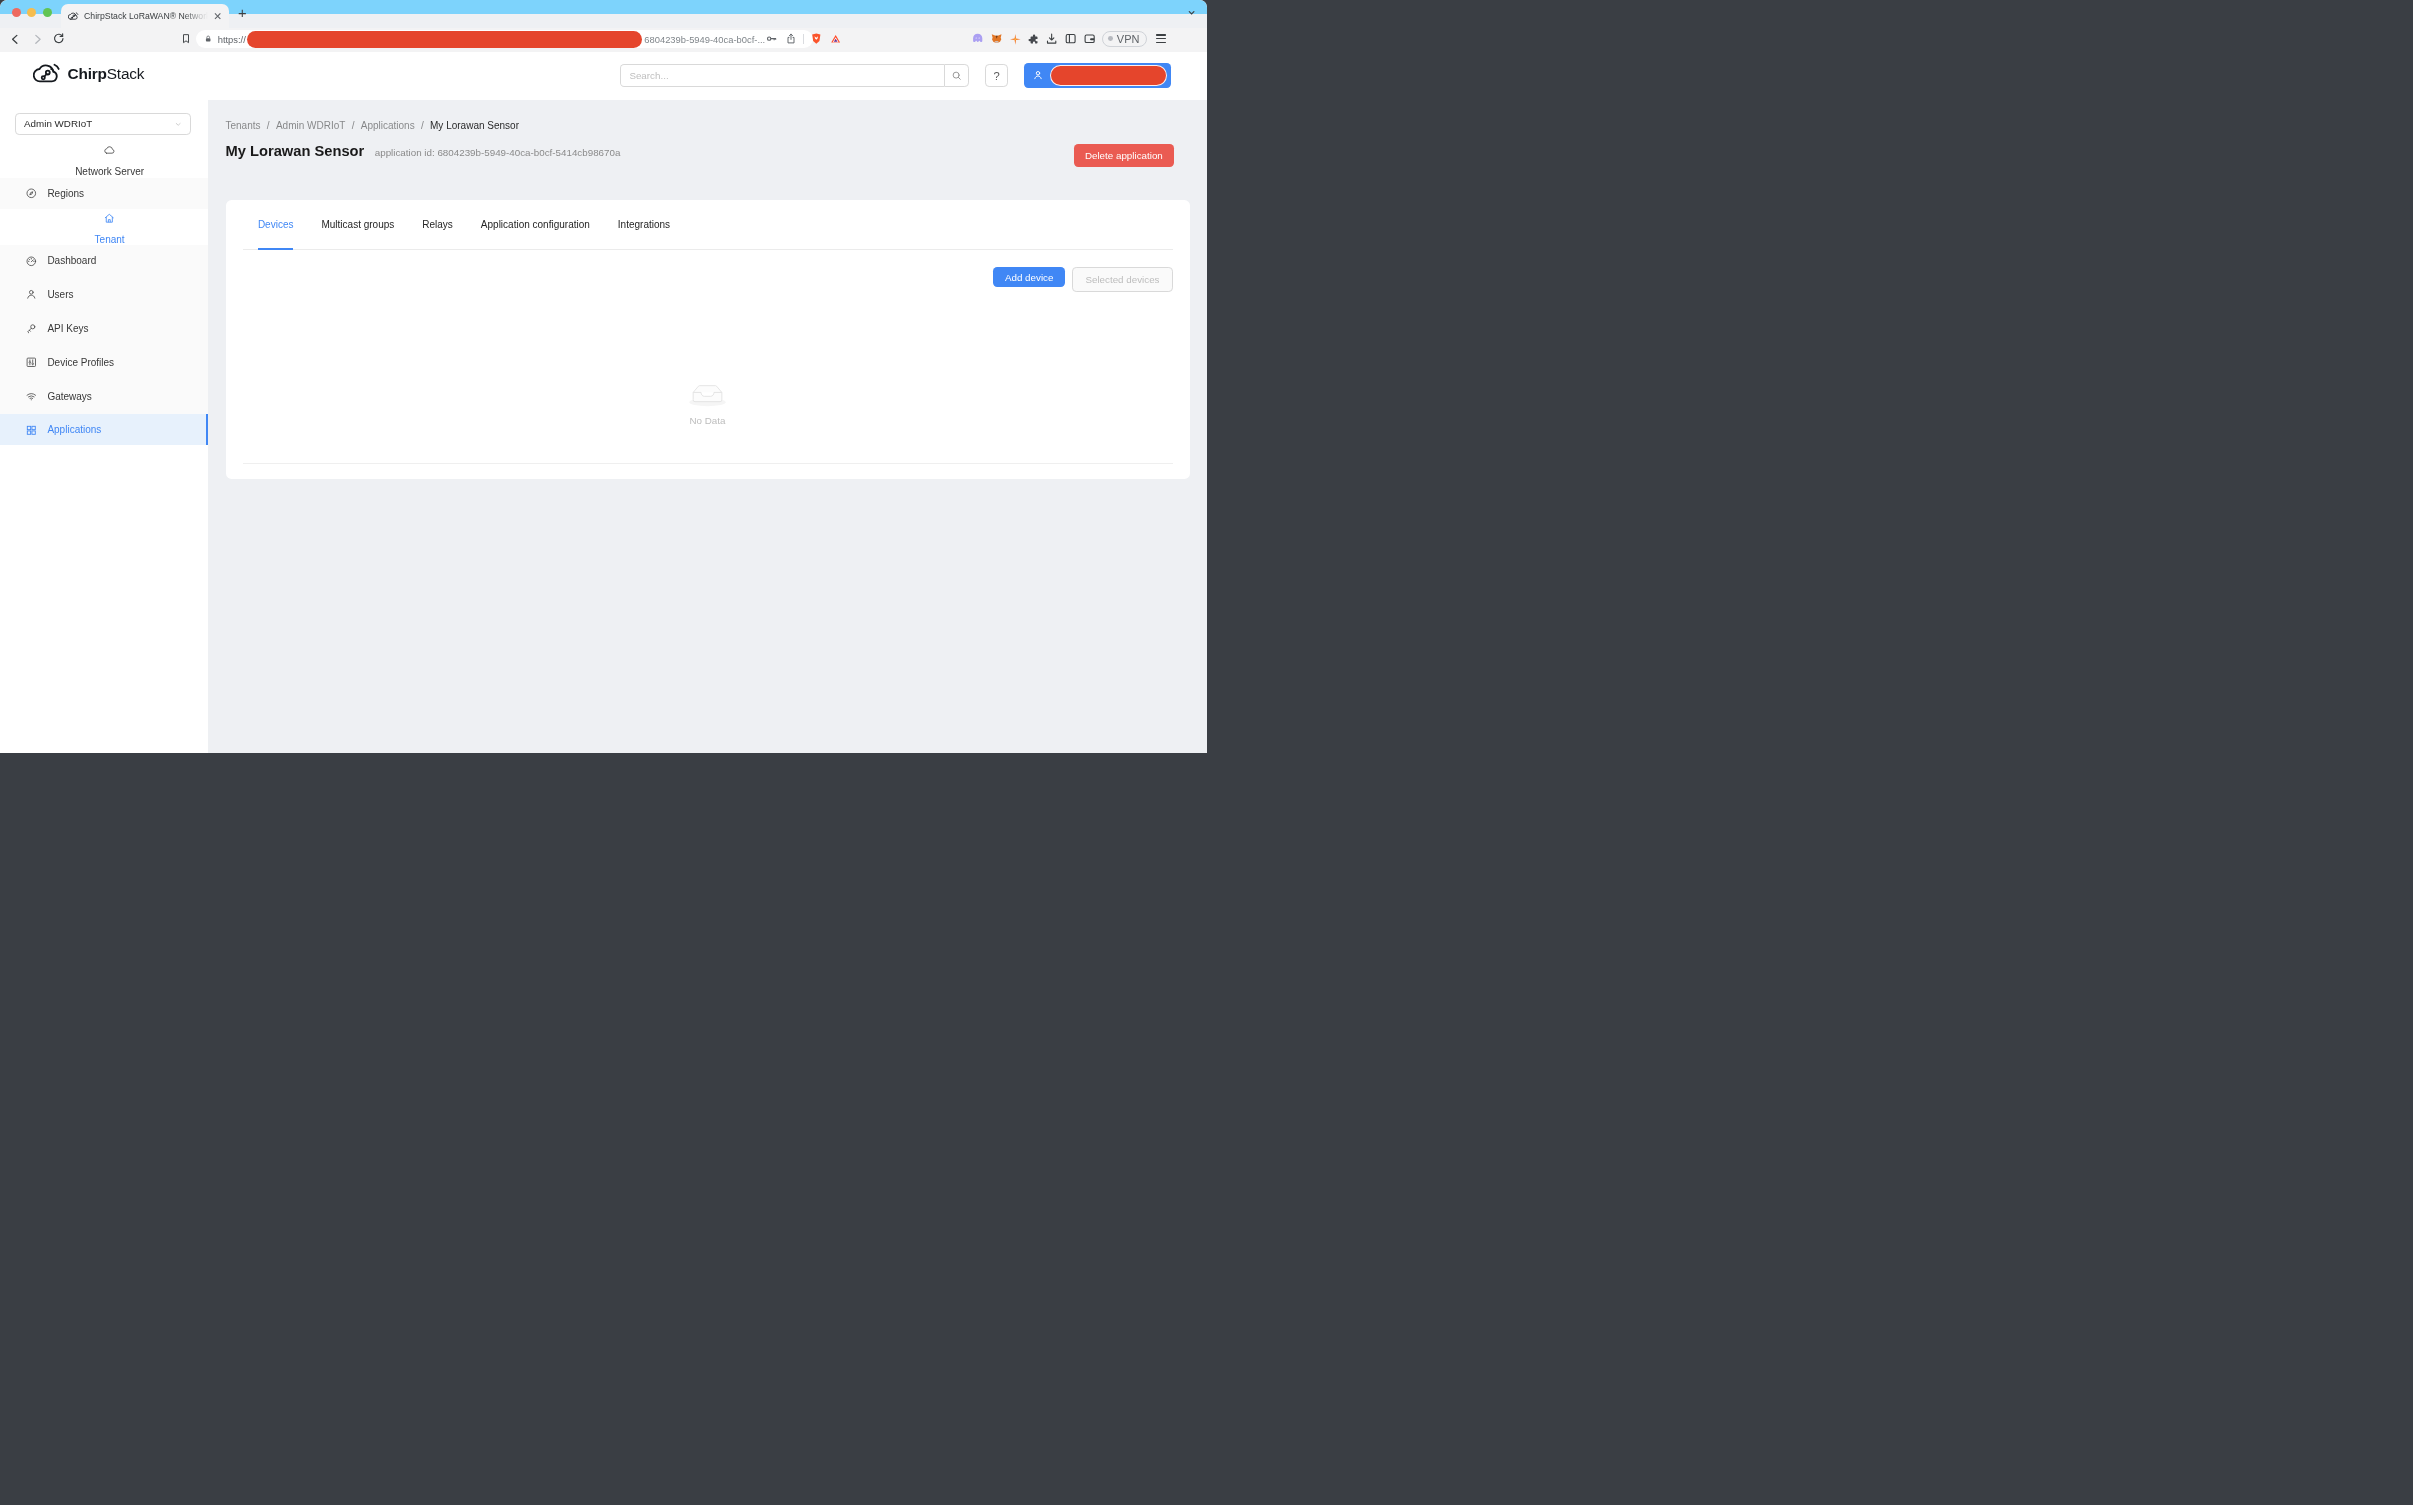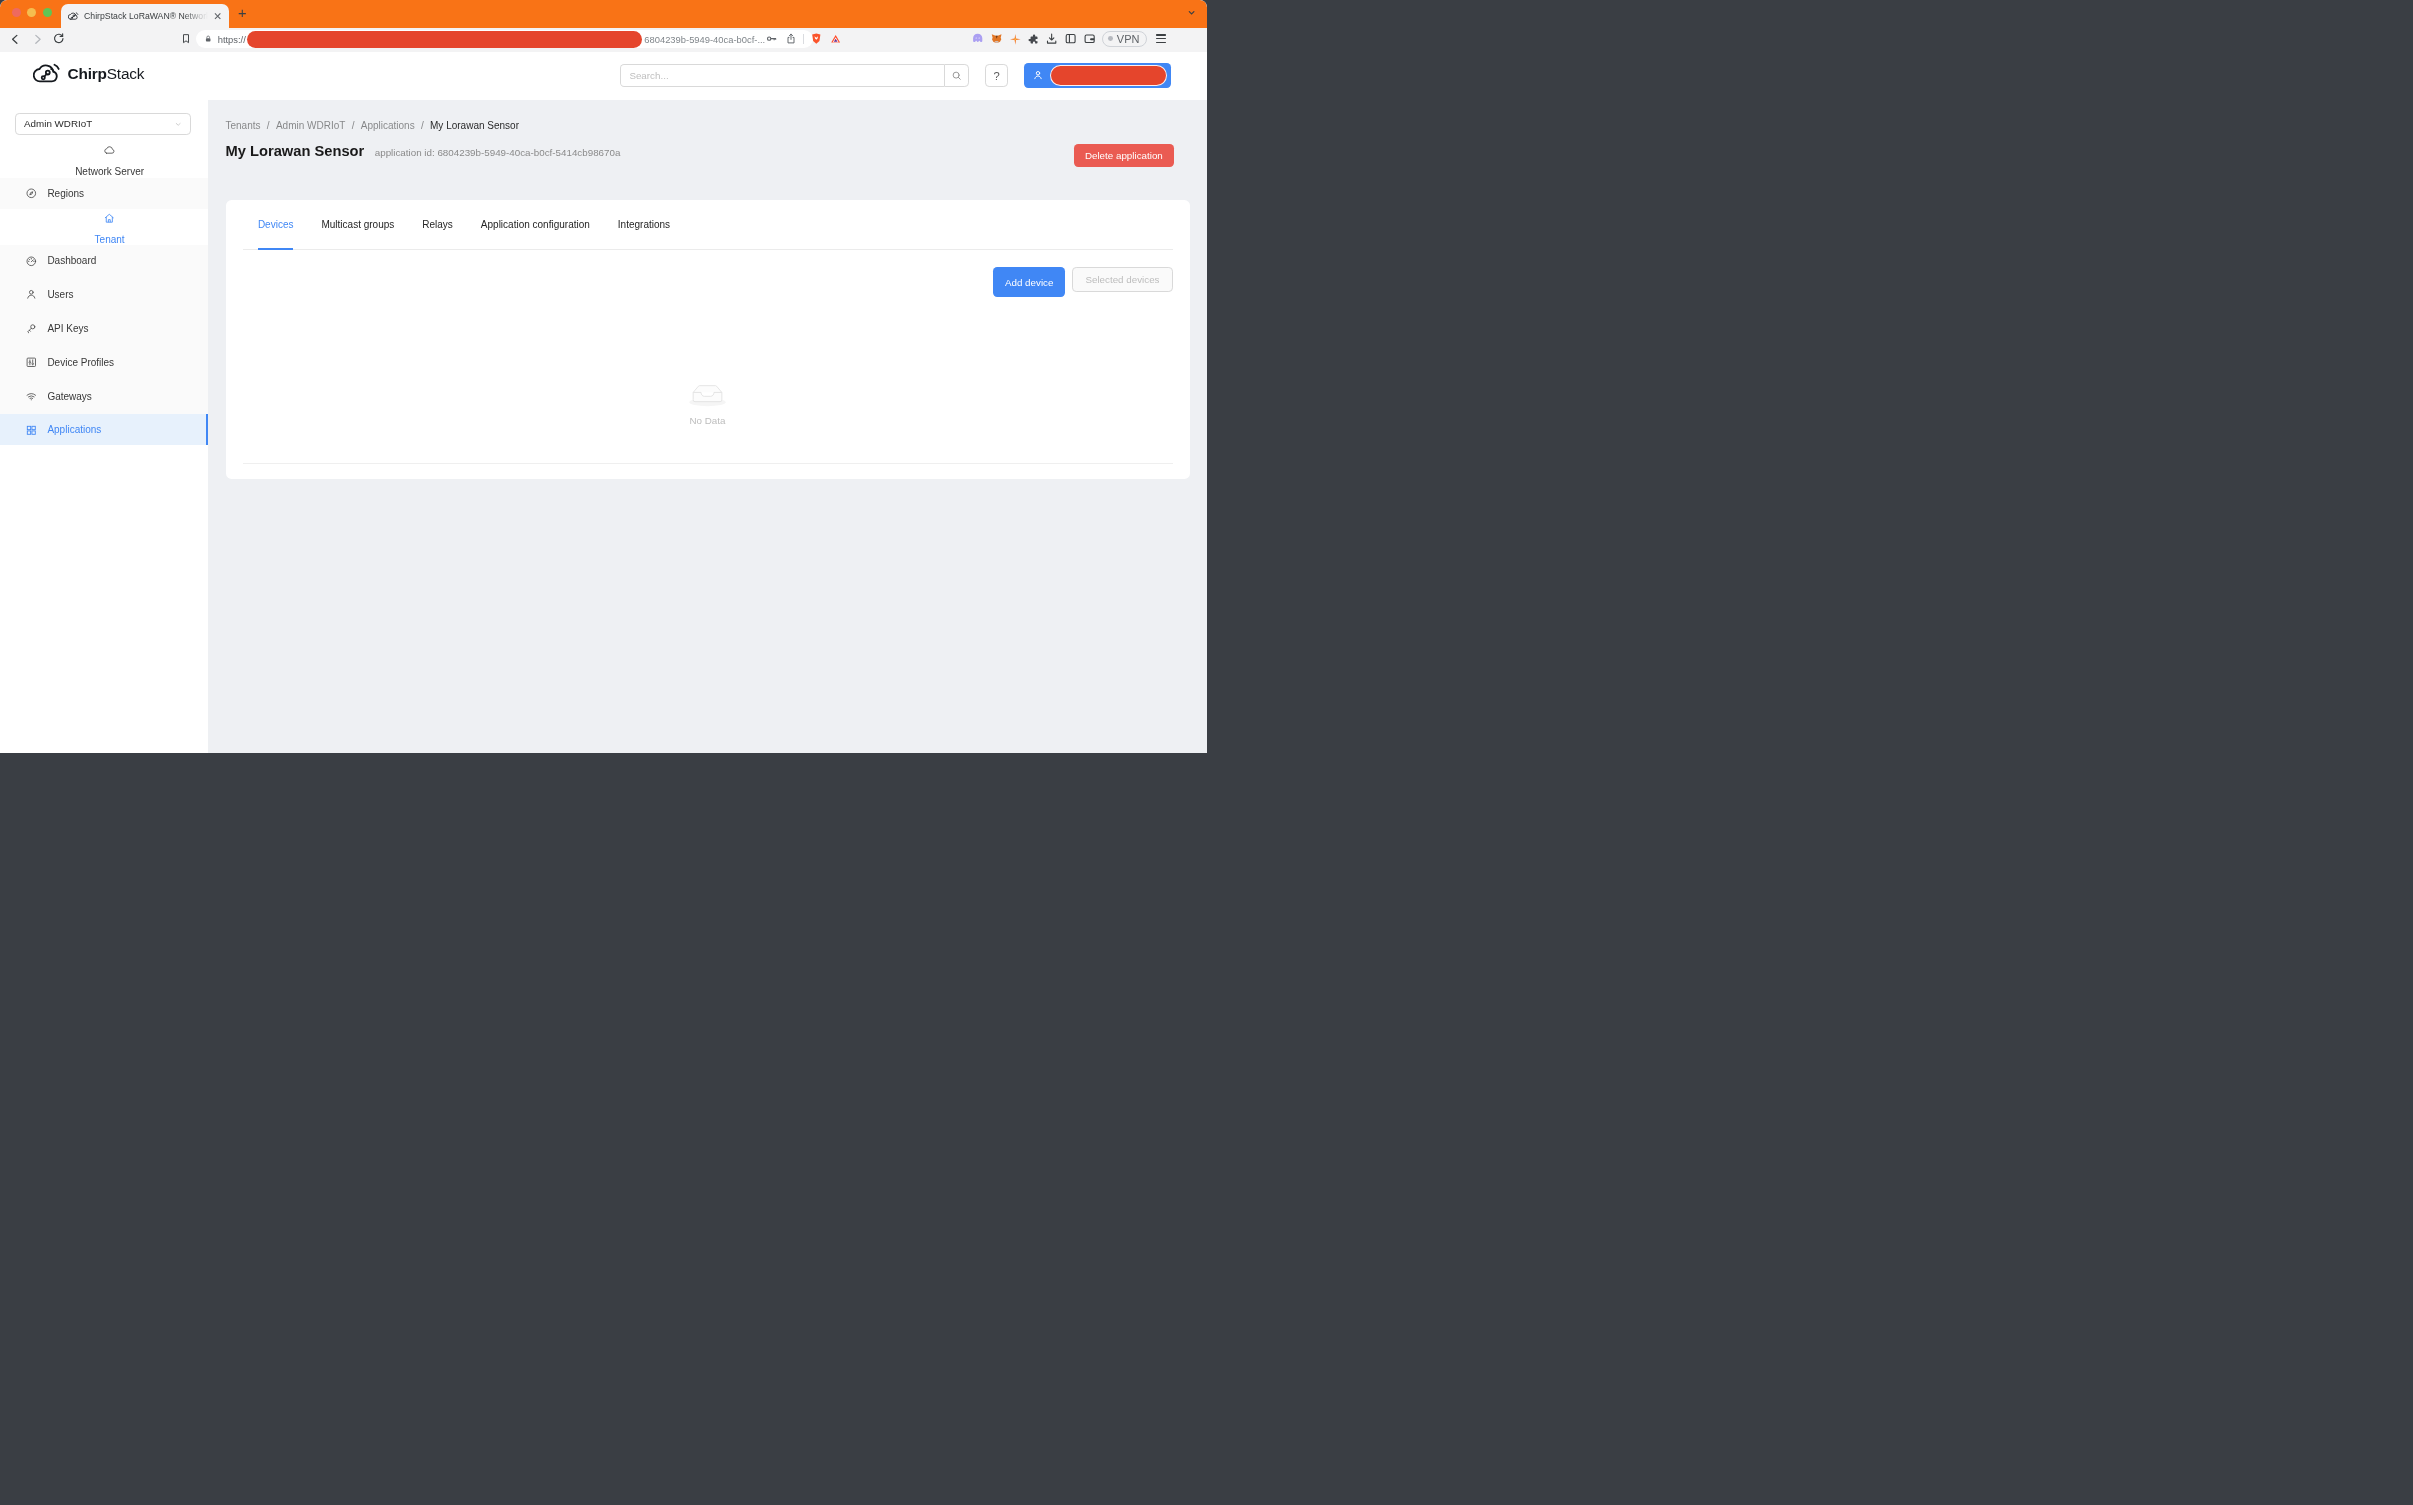--- a/index.html
+++ b/index.html
@@ -10,21 +10,21 @@
   html{background:#3a3e44;}
   body{
     width:1207px;height:753px;position:relative;overflow:hidden;
     font-family:"Liberation Sans",sans-serif;background:#eef0f3;
     border-radius:7px 7px 0 0;
   }
   svg{display:block;}
   .ic{display:inline-flex;align-items:center;justify-content:center;flex:none;}
 
   
-  .tabstrip{position:absolute;top:0;left:0;right:0;height:28px;background:#f97316;border-radius:7px 7px 0 0;}
+  .tabstrip{position:absolute;top:0;left:0;right:0;height:14px;background:#7dd3fc;border-radius:7px 7px 0 0;}
   .traffic{position:absolute;top:8.4px;left:12px;display:flex;gap:6.3px;}
   .traffic span{width:9px;height:9px;border-radius:50%;}
   .tl-close{background:#ee6a5f;}.tl-min{background:#f5bd4f;}.tl-max{background:#61c454;}
   .btab{position:absolute;left:61px;top:4.2px;width:168px;height:24px;background:#f3f3f4;
     border-radius:7px 7px 0 0;display:flex;align-items:center;padding:0 7px;gap:4.9px;}
   .btab-title{flex:1;font-size:8.7px;color:#3c4043;white-space:nowrap;overflow:hidden;
     -webkit-mask-image:linear-gradient(90deg,#000 80%,transparent);mask-image:linear-gradient(90deg,#000 80%,transparent);}
   .tab-close{color:#5f6368;font-size:10.5px;line-height:1;cursor:default;}
   .newtab{position:absolute;left:238px;top:5.6px;color:#3c4043;font-size:14.7px;font-weight:300;line-height:1;}
   .tabsearch{position:absolute;right:9.8px;top:7px;color:#3c4043;}
@@ -98,21 +98,21 @@
   .delete-btn{margin-left:auto;align-self:center;height:23px;padding:0 11.2px;background:var(--danger);
     color:#fff;border:none;border-radius:4.2px;font-size:9.8px;font-family:"Liberation Sans",sans-serif;}
 
   .card{position:absolute;left:17.5px;top:100px;width:964px;height:279px;background:#fff;border-radius:5.6px;}
   .tabsrow{position:absolute;left:17px;right:17px;top:0;height:50px;display:flex;align-items:center;
     gap:28px;padding-left:15.4px;border-bottom:0.7px solid #ebebeb;}
   .tab{font-size:10px;color:#262626;position:relative;height:100%;display:flex;align-items:center;}
   .tab.active{color:var(--accent);}
   .tab.active::after{content:"";position:absolute;left:0;right:0;bottom:-0.7px;height:1.7px;background:var(--accent);}
   .actionsrow{position:absolute;right:17px;top:67px;display:flex;gap:7px;}
-  .add-btn{height:30px;padding:0 12px;background:var(--accent);color:#fff;border:none;border-radius:4.2px;
+  .add-btn{height:20px;padding:0 12px;background:var(--accent);color:#fff;border:none;border-radius:4.2px;
     font-size:9.8px;font-family:"Liberation Sans",sans-serif;}
   .sel-btn{height:25px;padding:0 12px;background:rgba(0,0,0,.02);color:#bdbdbd;border:0.7px solid #d9d9d9;
     border-radius:4.2px;font-size:9.8px;font-family:"Liberation Sans",sans-serif;}
 
   .thead{position:absolute;left:17px;right:17px;top:116px;height:25px;background:#fafafa;
     border-radius:4.2px 4.2px 0 0;display:flex;align-items:center;}
   .th{font-size:10px;font-weight:600;color:#1f1f1f;padding-left:8.4px;position:relative;height:100%;
     display:flex;align-items:center;}
   .th.w-cb{width:28px;justify-content:center;padding-left:0;}
   .th.c1{width:171px;}.th.c2{width:172px;}.th.c3{width:144px;}.th.c4{width:252px;}.th.c5{flex:1;}

